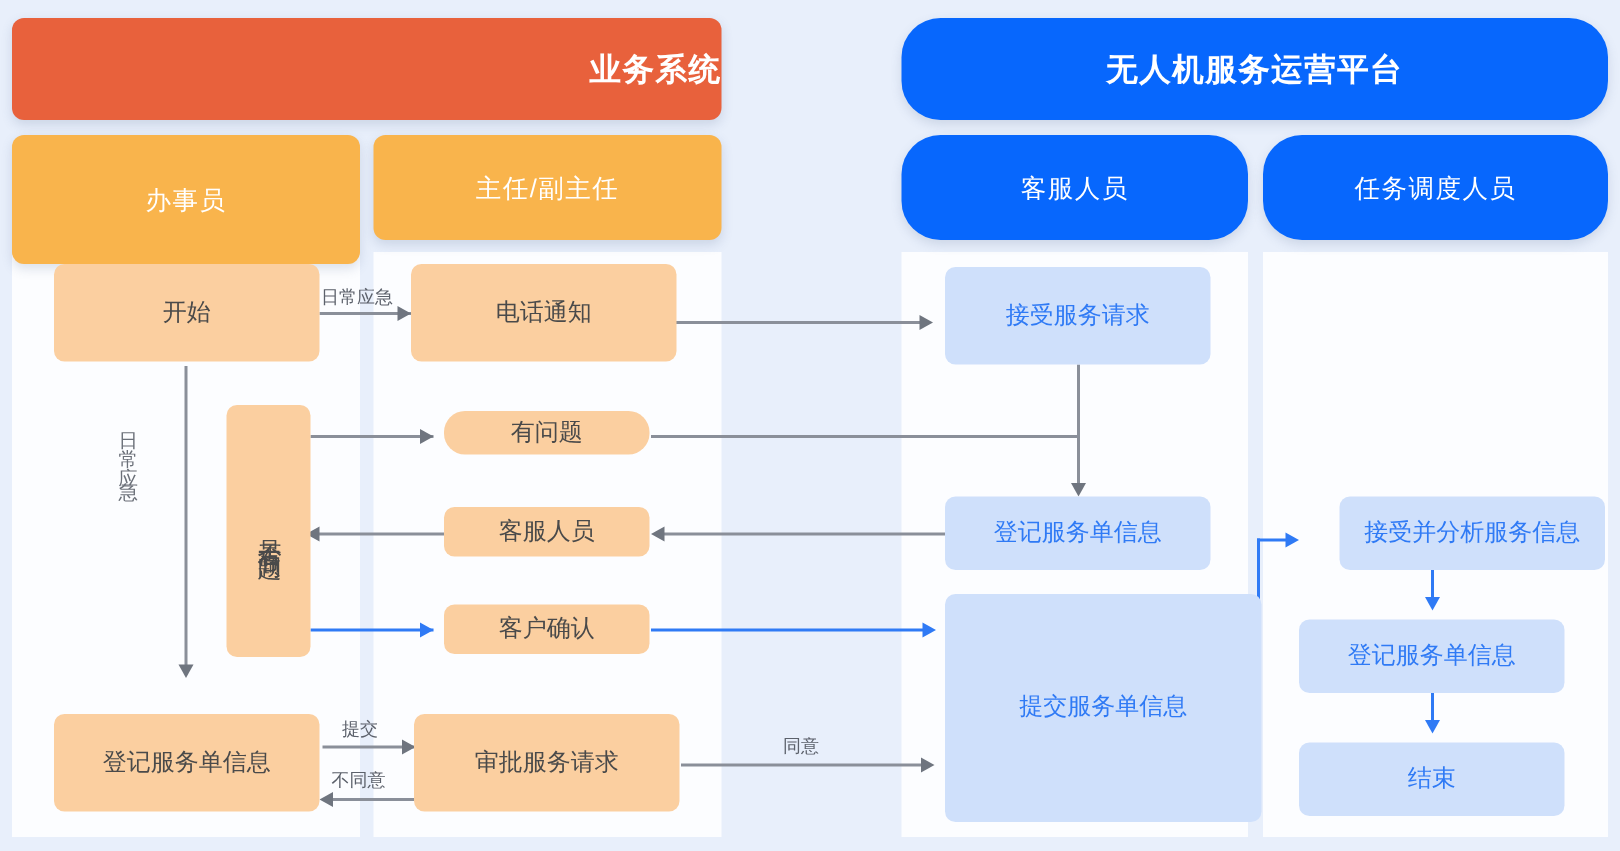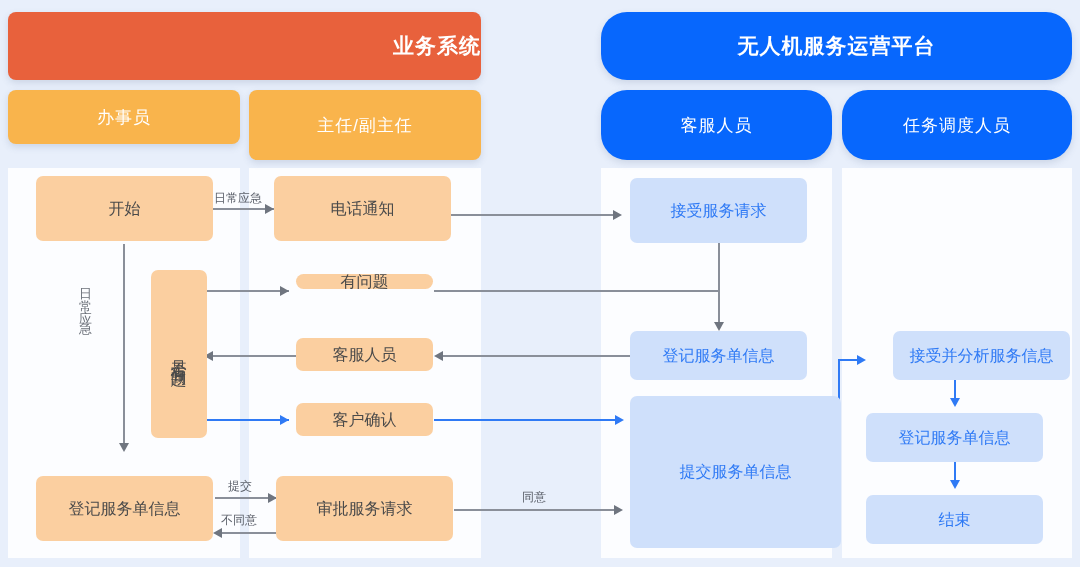--- a/index.html
+++ b/index.html
@@ -71,21 +71,21 @@
   <div class="lane-bg" style="left:601px;top:168px; width:231px; height:390px;"></div>
   <div class="lane-bg" style="left:842px;top:168px; width:230px; height:390px;"></div>
 
   <div class="hdr hdr-main hdr-orange" style="left:8px; top:12px; width:473px; height:68px;">
     <span>业务系统</span>
   </div>
   <div class="hdr hdr-main hdr-blue" style="left:601px; top:12px; width:471px; height:68px;">
     <span>无人机服务运营平台</span>
   </div>
 
-  <div class="hdr hdr-sub hdr-amber" style="left:8px; top:90px; width:232px; height:54px;">
+  <div class="hdr hdr-sub hdr-amber" style="left:8px; top:90px; width:232px; height:86px;">
     <span>办事员</span>
   </div>
   <div class="hdr hdr-sub hdr-amber" style="left:249px; top:90px; width:232px; height:70px;">
     <span>主任/副主任</span>
   </div>
   <div class="hdr hdr-sub hdr-blue" style="left:601px; top:90px; width:231px; height:70px;">
     <span>客服人员</span>
   </div>
   <div class="hdr hdr-sub hdr-blue" style="left:842px; top:90px; width:230px; height:70px;">
     <span>任务调度人员</span>
@@ -154,21 +154,21 @@
   </div>
 
   <div class="node node-orange" style="left:36px; top:476px; width:177px; height:65px;">
     <span>登记服务单信息</span>
   </div>
 
   <div class="node node-orange" style="left:274px; top:176px; width:177px; height:65px;">
     <span>电话通知</span>
   </div>
 
-  <div class="node node-orange" style="left:296px; top:274px; width:137px; height:15px;border-radius:14px;">
+  <div class="node node-orange" style="left:296px; top:274px; width:137px; height:29px;border-radius:14px;">
     <span>有问题</span>
   </div>
 
   <div class="node node-orange" style="left:296px; top:338px; width:137px; height:33px;">
     <span>客服人员</span>
   </div>
 
   <div class="node node-orange" style="left:296px; top:403px; width:137px; height:33px;">
     <span>客户确认</span>
   </div>

